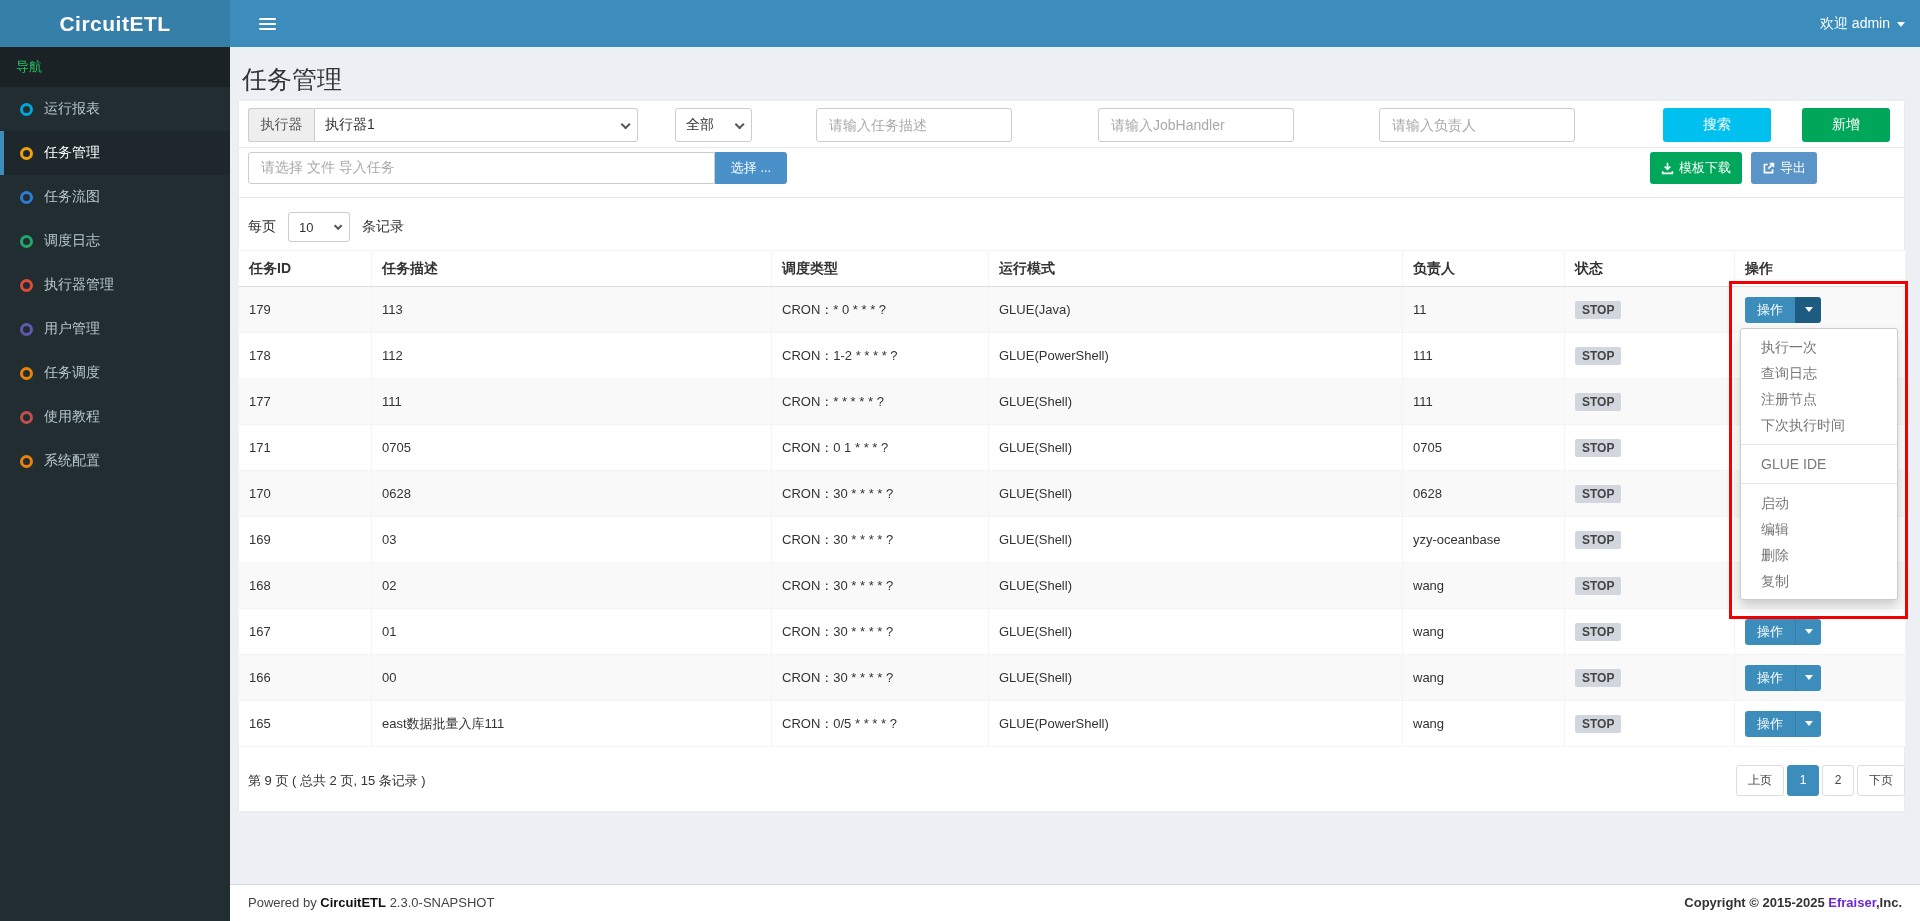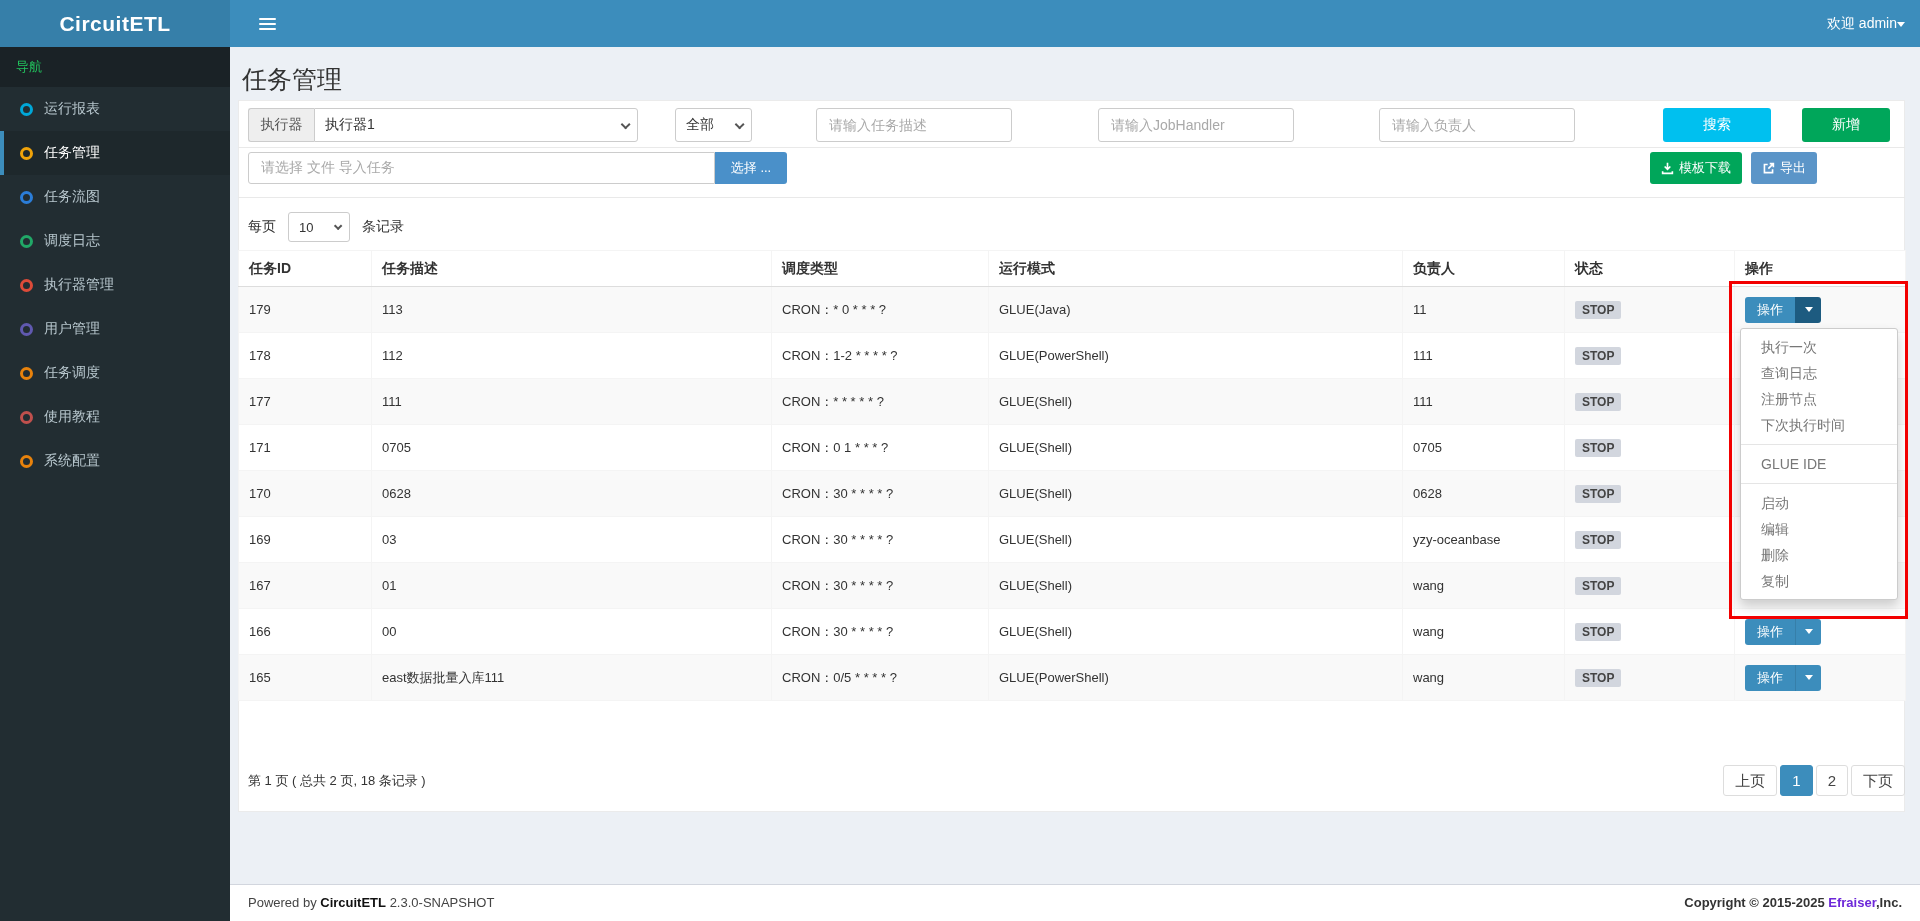--- a/index.html
+++ b/index.html
@@ -9,21 +9,21 @@
   
   .topbar { position:absolute; left:0; top:0; width:1920px; height:47px; z-index:20; }
   .logo { position:absolute; left:0; top:0; width:230px; height:47px; background:#367fa9;
           color:#fff; font-size:21px; font-weight:bold; display:flex; align-items:center;
           justify-content:center; letter-spacing:.5px; }
   .navbar { position:absolute; left:230px; top:0; right:0; height:47px; background:#3c8dbc; }
   .hamburger { position:absolute; left:15px; top:0; width:45px; height:47px; display:flex;
                flex-direction:column; justify-content:center; align-items:center; gap:3px; cursor:pointer; }
   .hamburger i { display:block; width:17px; height:2px; background:#fff; border-radius:1px; }
   .welcome { position:absolute; right:15px; top:0; height:48px; display:flex; align-items:center;
-             color:#fff; font-size:14px; cursor:pointer; }
+             gap:7px; color:#fff; font-size:14px; cursor:pointer; }
   .caret-down-w { width:0; height:0; border-left:4px solid transparent; border-right:4px solid transparent;
                   border-top:5px solid #fff; }
 
   
   .sidebar { position:absolute; left:0; top:47px; width:230px; bottom:0; background:#222d32; z-index:10; }
   .nav-label { height:40px; line-height:40px; padding-left:16px; background:#1a2226; color:#22c55e; font-size:13px; }
   .side-item { height:44px; display:flex; align-items:center; gap:11px; padding-left:16px;
                border-left:4px solid transparent; color:#b8c7ce; font-size:14px; cursor:pointer; }
   .side-item .ring { width:13px; height:13px; border-radius:50%; border:3px solid #888; flex:none; }
   .side-item.active { background:#1e282c; border-left-color:#3c8dbc; color:#fff; }
@@ -102,21 +102,21 @@
   .action-menu .item.glue { margin:4px 0; }
 
   
   .annotation { position:absolute; left:1499px; top:234px; width:179px; height:338px;
                 border:3px solid #f20000; z-index:60; pointer-events:none; }
 
   
   .pg-summary { position:absolute; left:18px; top:725px; font-size:13px; color:#333; }
   .pager { position:absolute; right:15px; top:718px; display:flex; gap:3px; }
   .pg-btn { min-width:32px; height:31px; line-height:29px; padding:0 11px; border:1px solid #ddd;
-            background:#fff; color:#444; font-size:15px; text-align:center; border-radius:3px; cursor:pointer; }
+            background:#fff; color:#444; font-size:12px; text-align:center; border-radius:3px; cursor:pointer; }
   .pg-btn.active { background:#3c8dbc; border-color:#3c8dbc; color:#fff; }
 
   
   .footer { position:absolute; left:0; right:0; bottom:0; height:37px; background:#fff;
             border-top:1px solid #d2d6de; font-size:13px; color:#444; }
   .footer .left { position:absolute; left:18px; top:0; line-height:36px; }
   .footer .right { position:absolute; right:18px; top:0; line-height:36px; font-weight:bold; color:#333; }
   .footer b { color:#111; }
   .footer .company { color:#6d28d9; }
 </style>
@@ -374,20 +374,38 @@
     <td>
       <span class="split-btn" style="visibility: hidden;">
         <span class="main">操作</span>
         <span class="arrow">
           <span class="tri"></span>
         </span>
       </span>
     </td>
   </tr>
 
+  <tr>
+    <td>168</td>
+    <td>02</td>
+    <td>CRON：30 * * * * ?</td>
+    <td>GLUE(Shell)</td>
+    <td>wang</td>
+    <td>
+      <span class="badge-stop">STOP</span>
+    </td>
+    <td>
+      <span class="split-btn" style="visibility: hidden;">
+        <span class="main">操作</span>
+        <span class="arrow">
+          <span class="tri"></span>
+        </span>
+      </span>
+    </td>
+  </tr>
 
   <tr>
     <td>167</td>
     <td>01</td>
     <td>CRON：30 * * * * ?</td>
     <td>GLUE(Shell)</td>
     <td>wang</td>
     <td>
       <span class="badge-stop">STOP</span>
     </td>
@@ -451,21 +469,21 @@
       <div class="item glue">GLUE IDE</div>
       <div class="divider"></div>
       <div class="item">启动</div>
       <div class="item">编辑</div>
       <div class="item">删除</div>
       <div class="item">复制</div>
     </div>
 
   <div class="annotation"></div>
 
-  <div class="pg-summary">第 1 页 ( 总共 2 页, 18 条记录 )</div>
+  <div class="pg-summary">第 9 页 ( 总共 2 页, 15 条记录 )</div>
   <div class="pager" id="pager">
       <div class="pg-btn">上页</div>
       <div class="pg-btn active">1</div>
       <div class="pg-btn">2</div>
       <div class="pg-btn">下页</div>
     </div>
 
   <div class="footer">
     <div class="left">
       <span>Powered by</span>

